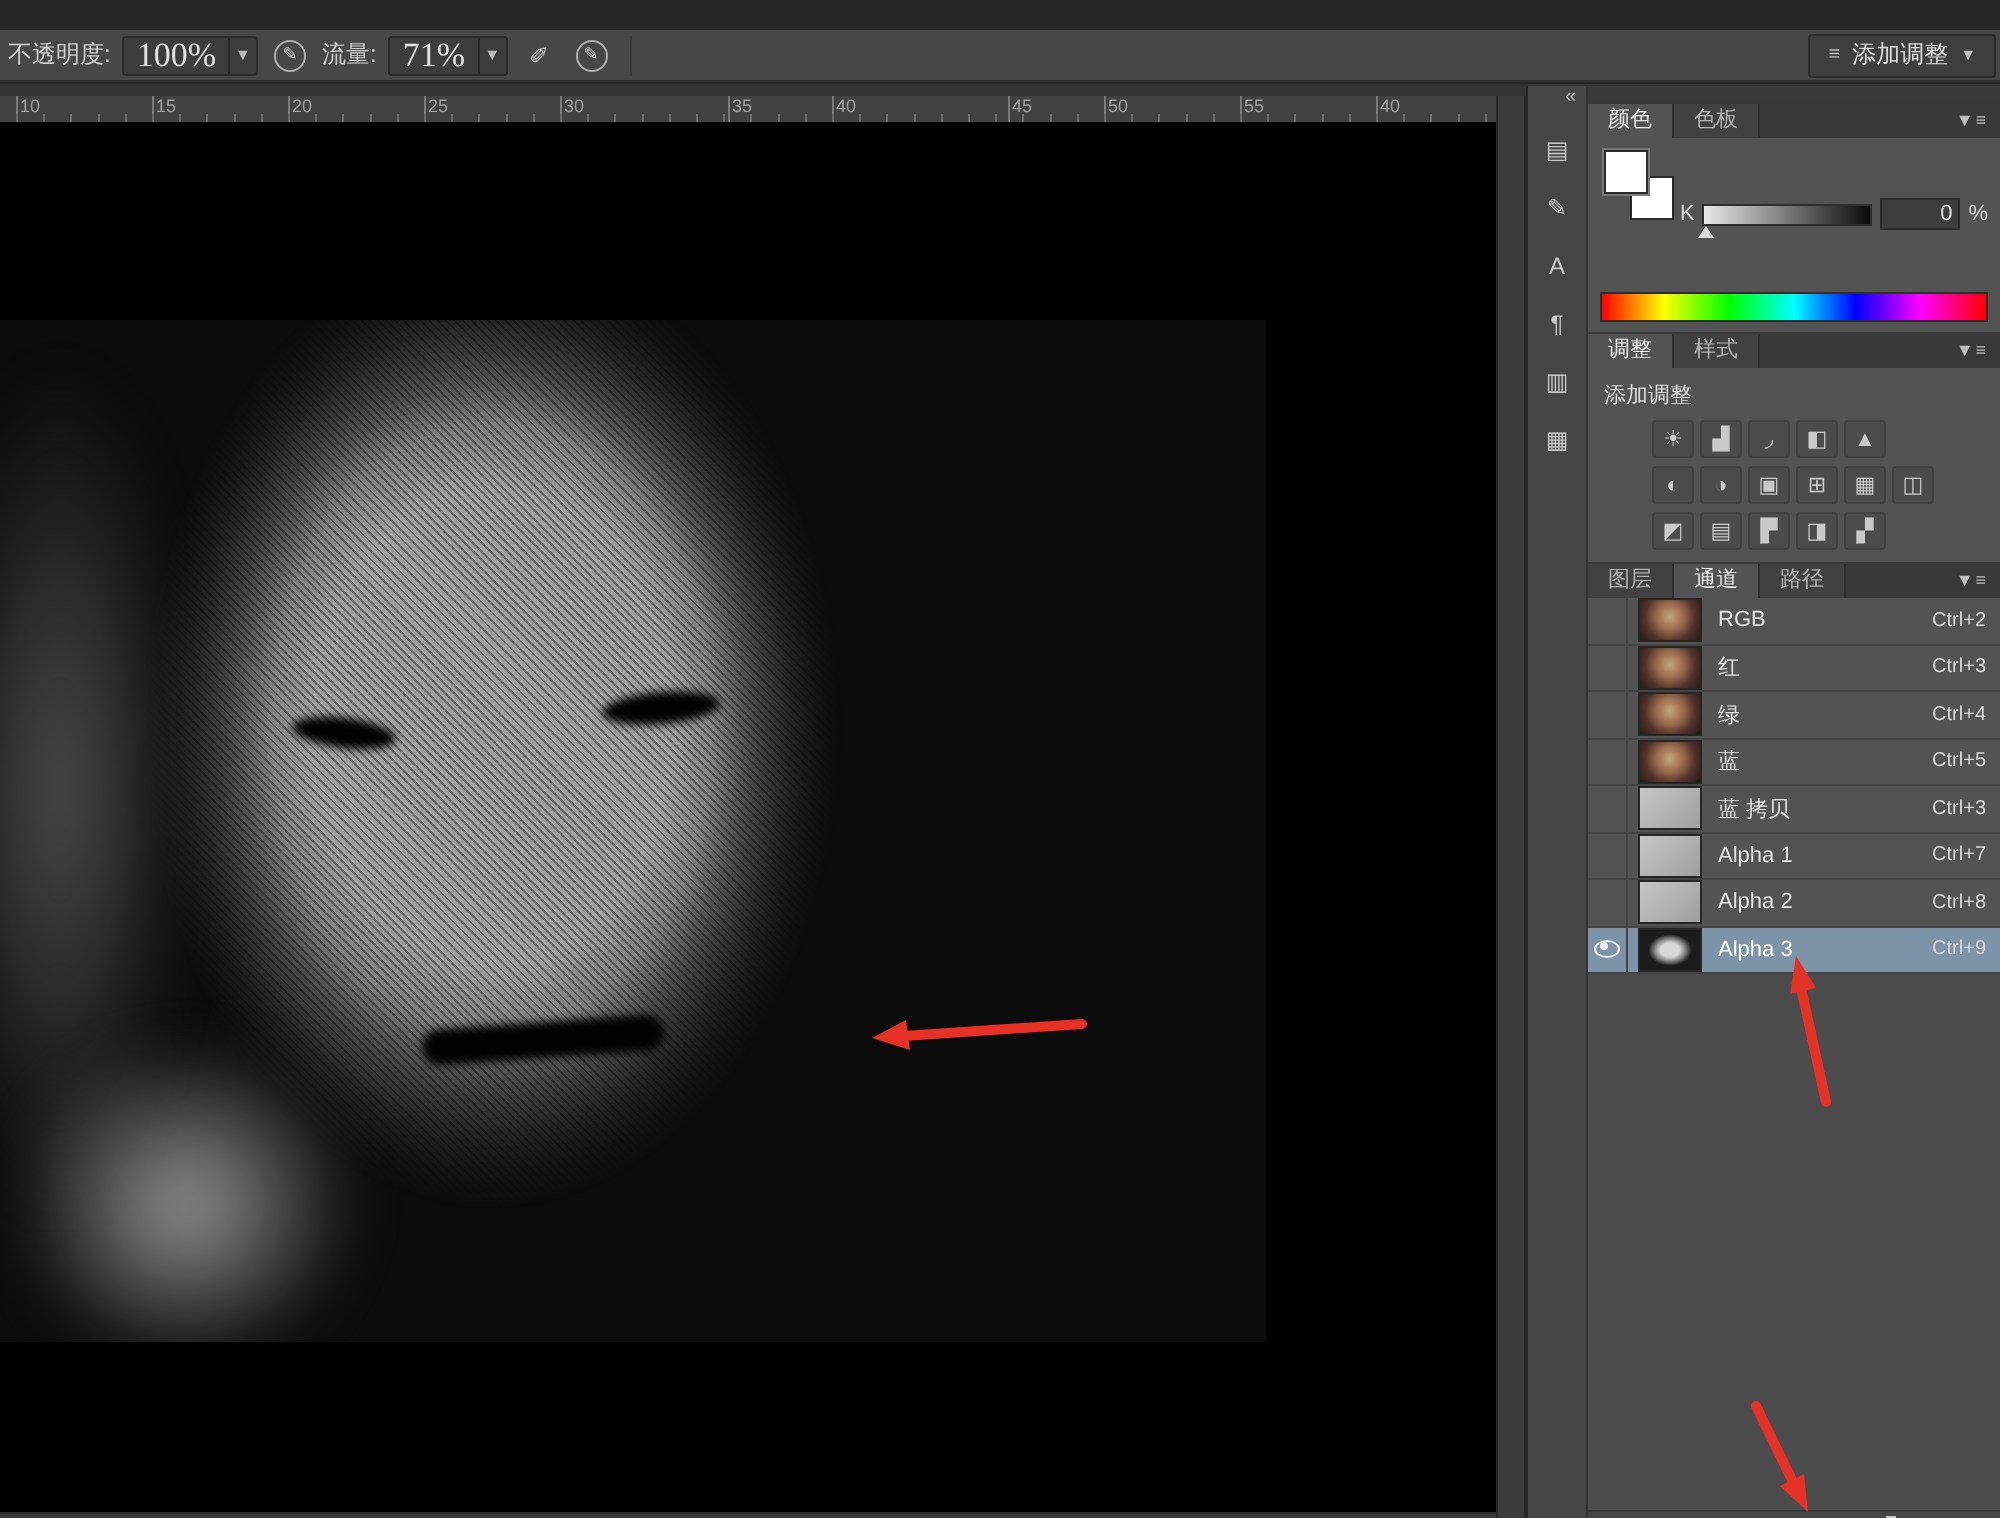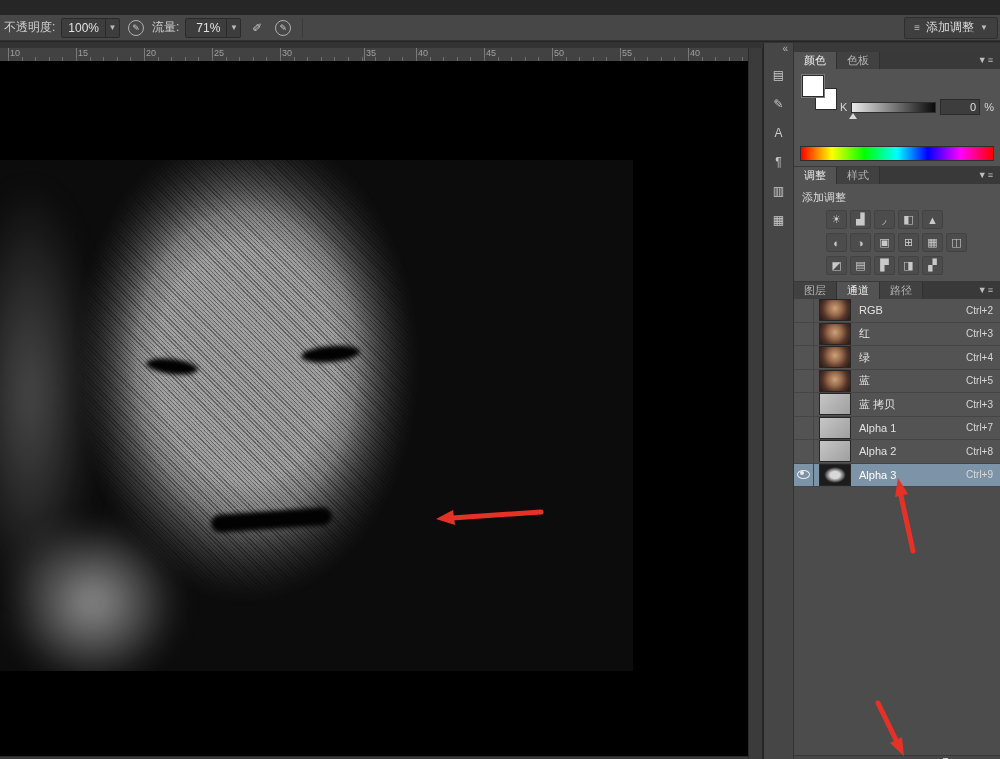--- a/index.html
+++ b/index.html
@@ -3,21 +3,21 @@
 <meta charset="utf-8">
 <style>
   html,body{margin:0;padding:0;background:#262626;}
   body{font-family:"Liberation Sans","DejaVu Sans",sans-serif;}
   .app{position:relative;width:1000px;height:759px;overflow:hidden;background:#262626;margin-top:15px;}
 
   
   .toolbar{position:absolute;left:0;top:0;width:1000px;height:26px;background:#474747;border-bottom:1px solid #2f2f2f;display:flex;align-items:center;gap:6px;padding-left:4px;box-sizing:border-box;}
   .tlabel{font-size:12px;color:#cfcfcf;white-space:nowrap;}
   .combo{display:flex;align-items:center;height:18px;background:#3d3d3d;border:1px solid #2a2a2a;border-radius:2px;}
-  .combo .cval{font-size:12px;color:#e2e2e2;padding:0 6px;min-width:28px;text-align:right;}
+  .combo .cval{font-size:17px;color:#e2e2e2;padding:0 6px;min-width:28px;text-align:right;font-family:Liberation Serif, serif;}
   .combo .carr{width:13px;height:100%;border-left:1px solid #2a2a2a;display:flex;align-items:center;justify-content:center;color:#bbb;font-size:8px;}
   .tbtn{width:20px;height:20px;display:flex;align-items:center;justify-content:center;}
   .pen-circle{width:14px;height:14px;border:1px solid #b0b0b0;border-radius:50%;display:flex;align-items:center;justify-content:center;font-size:9px;color:#cdcdcd;}
   .tsep{width:1px;height:20px;background:#3a3a3a;margin:0 3px;}
   .workspace{margin-left:auto;margin-right:2px;display:flex;align-items:center;gap:6px;height:20px;padding:0 9px;background:#3f3f3f;border:1px solid #2e2e2e;border-radius:2px;color:#ddd;font-size:12px;}
   .ws-ico{font-size:10px;color:#bdbdbd;}
   .ws-arr{font-size:8px;color:#bdbdbd;}
 
   .topstrip{position:absolute;left:0;top:27px;width:1000px;height:6px;background:#333;}
 
@@ -161,21 +161,21 @@
       </div>
       <div class="rtick" style="left: 280px;">
         <span>30</span>
       </div>
       <div class="rtick" style="left: 364px;">
         <span>35</span>
       </div>
       <div class="rtick" style="left: 416px;">
         <span>40</span>
       </div>
-      <div class="rtick" style="left: 484px;">
+      <div class="rtick" style="left: 504px;">
         <span>45</span>
       </div>
       <div class="rtick" style="left: 552px;">
         <span>50</span>
       </div>
       <div class="rtick" style="left: 620px;">
         <span>55</span>
       </div>
       <div class="rtick" style="left: 688px;">
         <span>40</span>

